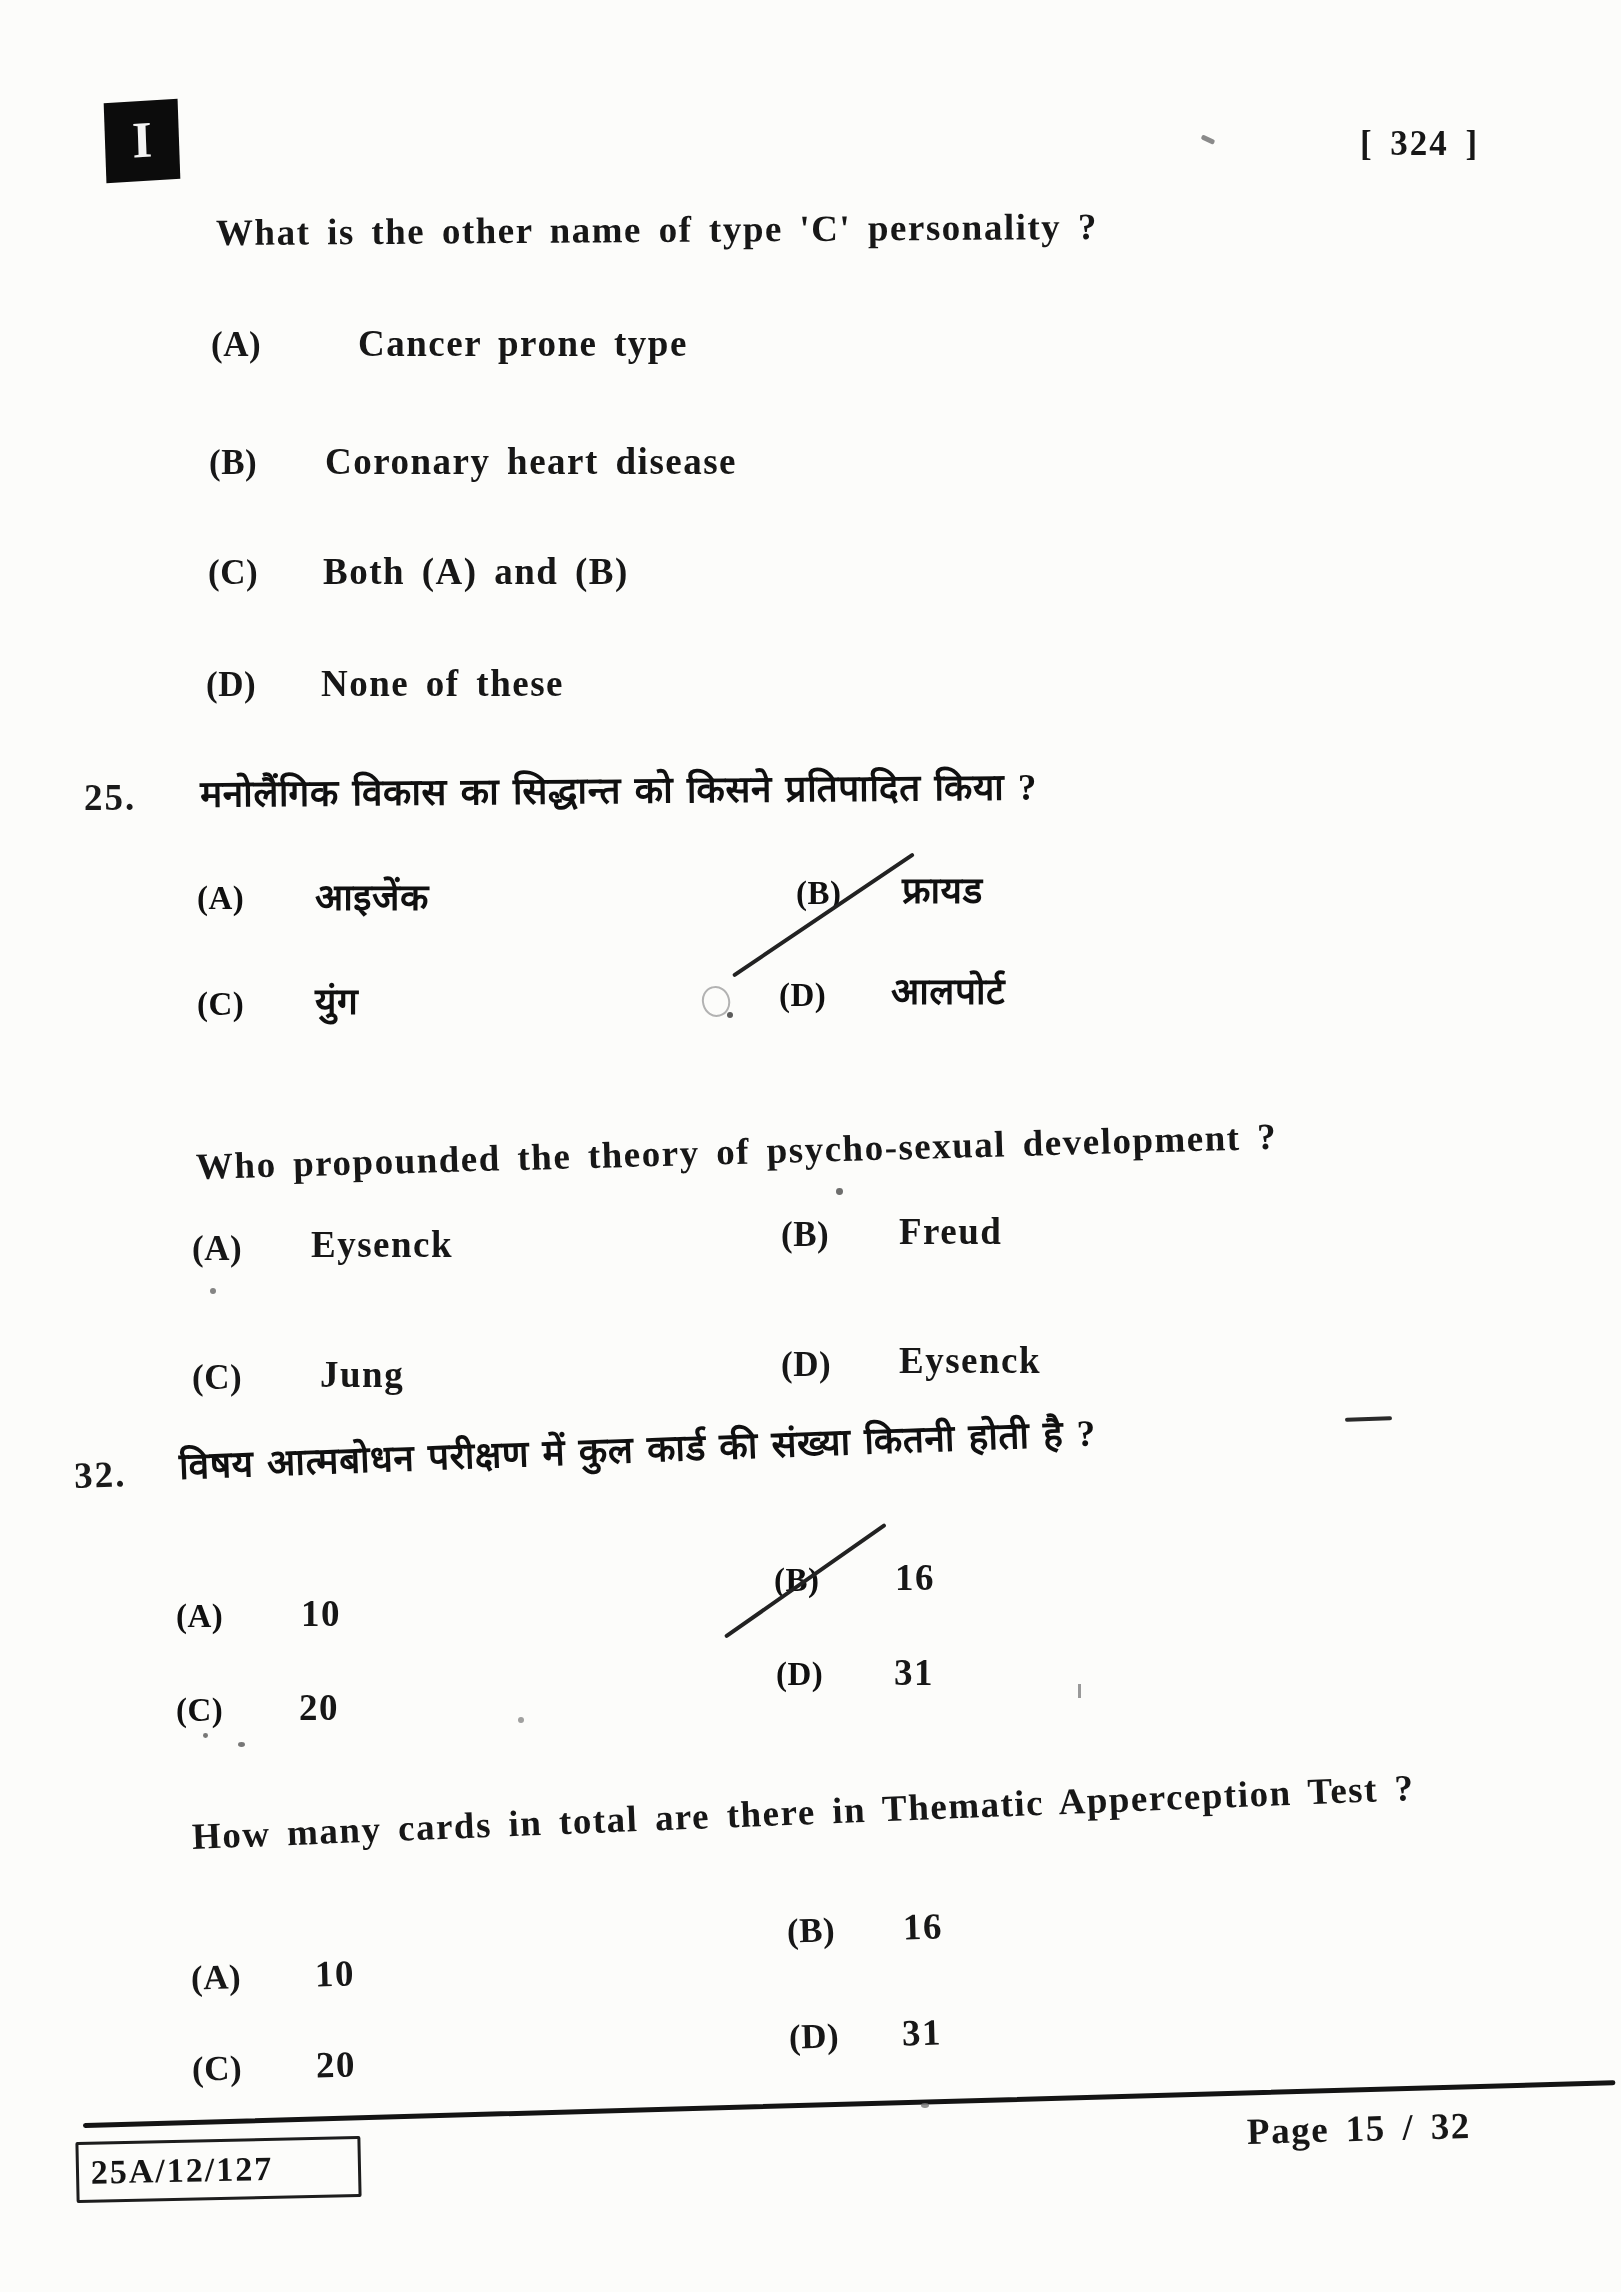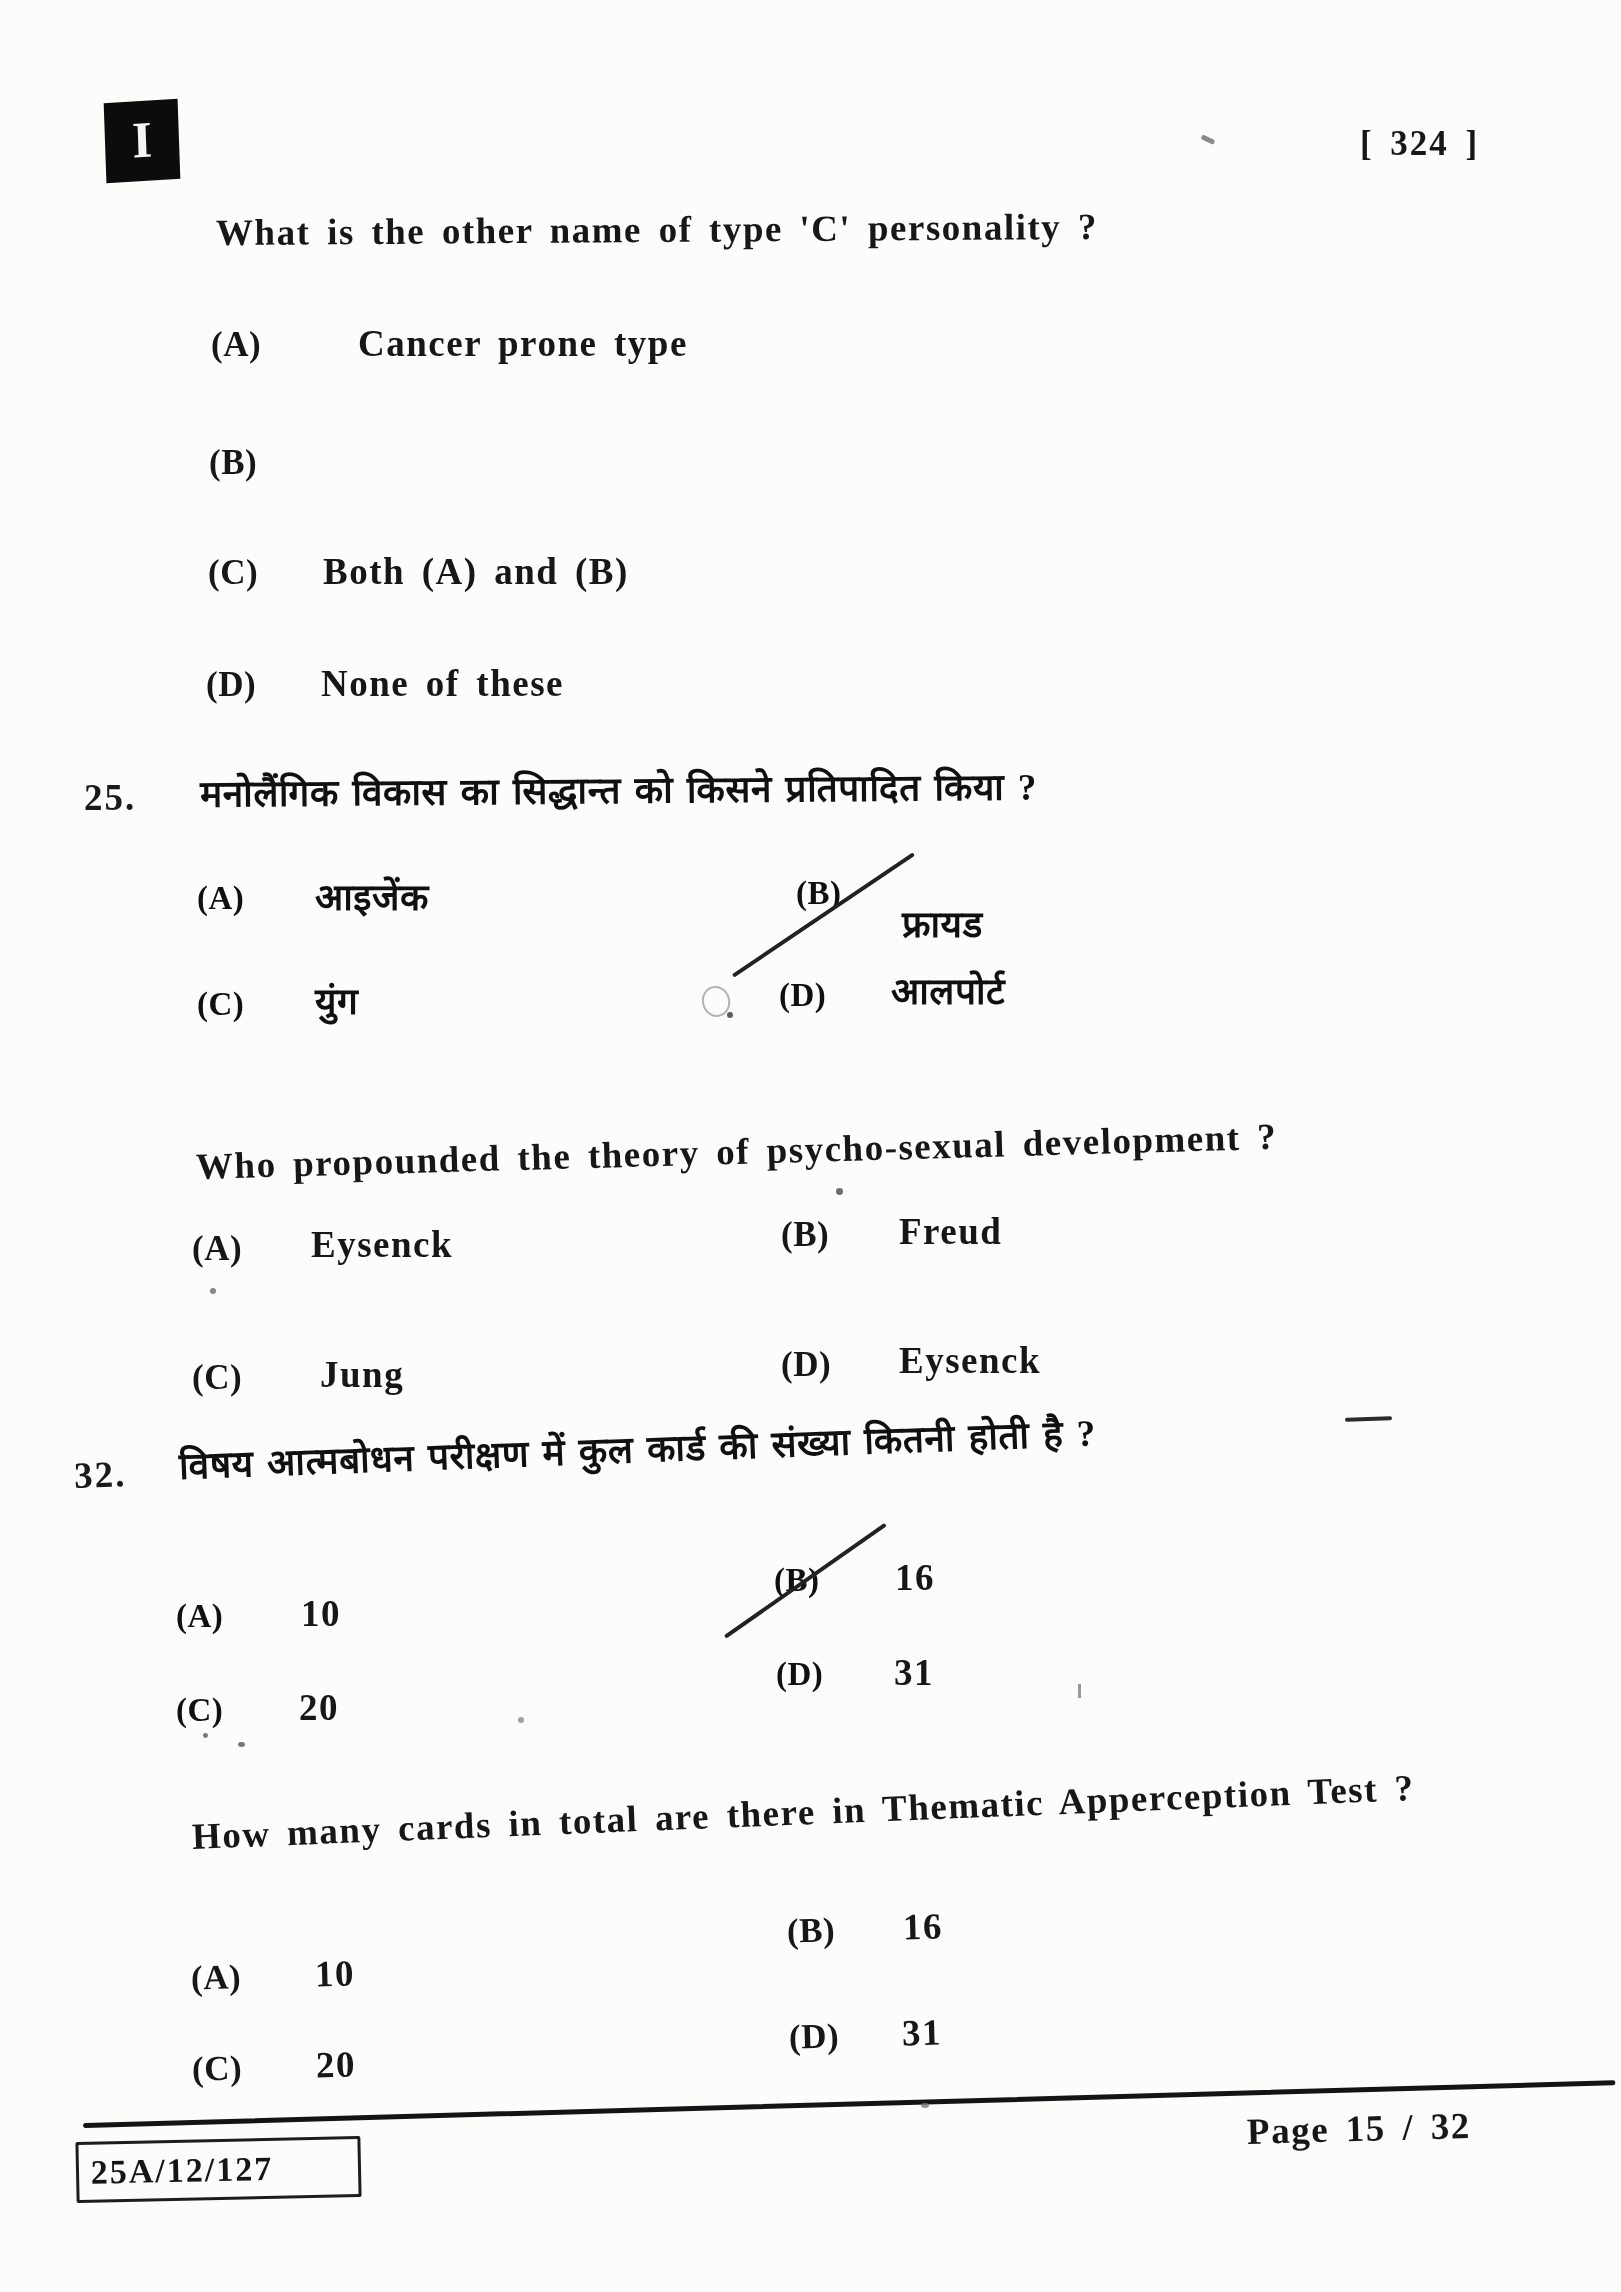--- a/index.html
+++ b/index.html
@@ -43,35 +43,36 @@
     <span>I</span>
   </div>
   <div class="abs en" style="left:1360px; top:96px; font-size:35px; letter-spacing:2px;margin-top:28px;">[ 324 ]</div>
 
   <div class="abs en" style="left:216px; top:208px; font-size:37px; transform:rotate(-0.4deg);">What is the other name of type 'C' personality ?</div>
 
   <span class="abs en optlab" style="left:211px; top:325px; font-size:35px;">(A)</span>
   <span class="abs en" style="left:326px; top:322px; font-size:37px;margin-left:32px;">Cancer prone type</span>
 
   <span class="abs en optlab" style="left:209px; top:443px; font-size:35px;">(B)</span>
+  <span class="abs en" style="left:325px; top:440px; font-size:37px;">Coronary heart disease</span>
 
   <span class="abs en optlab" style="left:208px; top:553px; font-size:35px;">(C)</span>
   <span class="abs en" style="left:323px; top:550px; font-size:37px;">Both (A) and (B)</span>
 
   <span class="abs en optlab" style="left:206px; top:665px; font-size:35px;">(D)</span>
   <span class="abs en" style="left:321px; top:662px; font-size:37px;">None of these</span>
 
   <span class="abs qnum" style="left:84px; top:776px; font-size:37px;">25.</span>
   <div class="abs hi" style="left:200px; top:763px; font-size:37px; transform:rotate(-0.5deg);">मनोलैंगिक विकास का सिद्धान्त को किसने प्रतिपादित किया ?</div>
 
   <span class="abs hi optlab" style="left:197px; top:880px; font-size:33px;">(A)</span>
   <span class="abs hi" style="left:315px; top:870px; font-size:37px;">आइजेंक</span>
 
   <span class="abs hi optlab" style="left:796px; top:875px; font-size:33px;">(B)</span>
-  <span class="abs hi" style="left:902px; top:863px; font-size:37px;margin-top:34px;">फ्रायड</span>
+  <span class="abs hi" style="left:902px; top:863px; font-size:37px;">फ्रायड</span>
   <div class="abs penline" style="left:733px; top:974px; width:218px; transform:rotate(-34deg);"></div>
 
   <span class="abs hi optlab" style="left:197px; top:986px; font-size:33px;">(C)</span>
   <span class="abs hi" style="left:315px; top:974px; font-size:37px;">युंग</span>
 
   <div class="abs smudge" style="left:702px; top:986px;"></div>
   <div class="abs speck" style="left:727px; top:1012px; width:5.9px; height:5.9px; background:#333;"></div>
 
   <span class="abs hi optlab" style="left:779px; top:977px; font-size:33px;">(D)</span>
   <span class="abs hi" style="left:891px; top:964px; font-size:37px;">आलपोर्ट</span>

